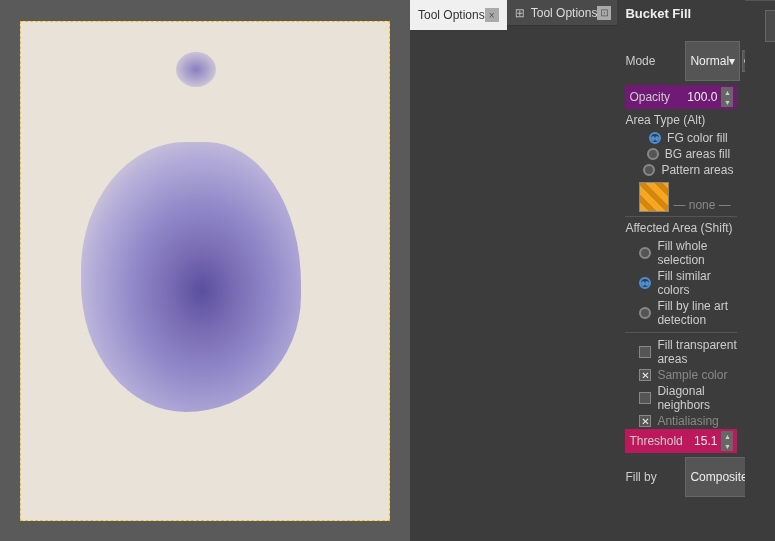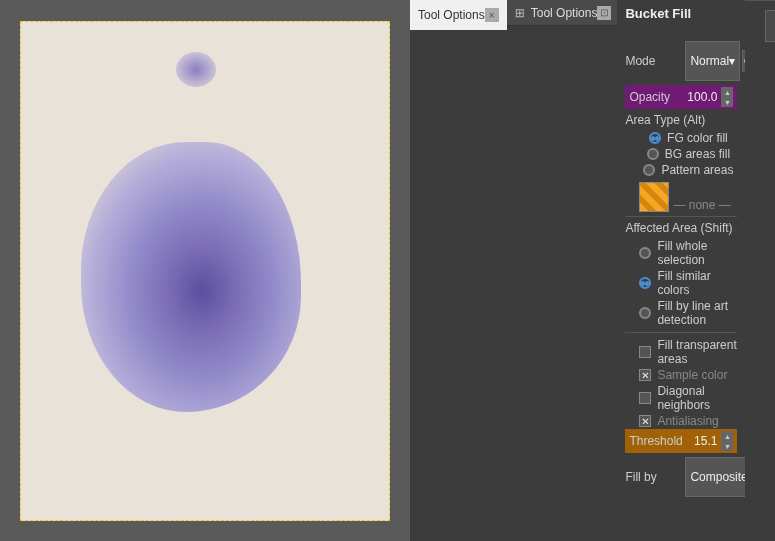--- a/index.html
+++ b/index.html
@@ -301,21 +301,21 @@
       font-size: 12px;
     }
     .checkbox-text.muted {
       color: #888;
     }
 
     
     .threshold-row {
       display: flex;
       align-items: center;
-      background: #a16207;
+      background: #be185d;
       padding: 2px 4px;
       margin-bottom: 4px;
     }
     .threshold-label {
       flex: 1;
       color: #ccc;
       font-size: 12px;
     }
     .threshold-value {
       color: #eee;

